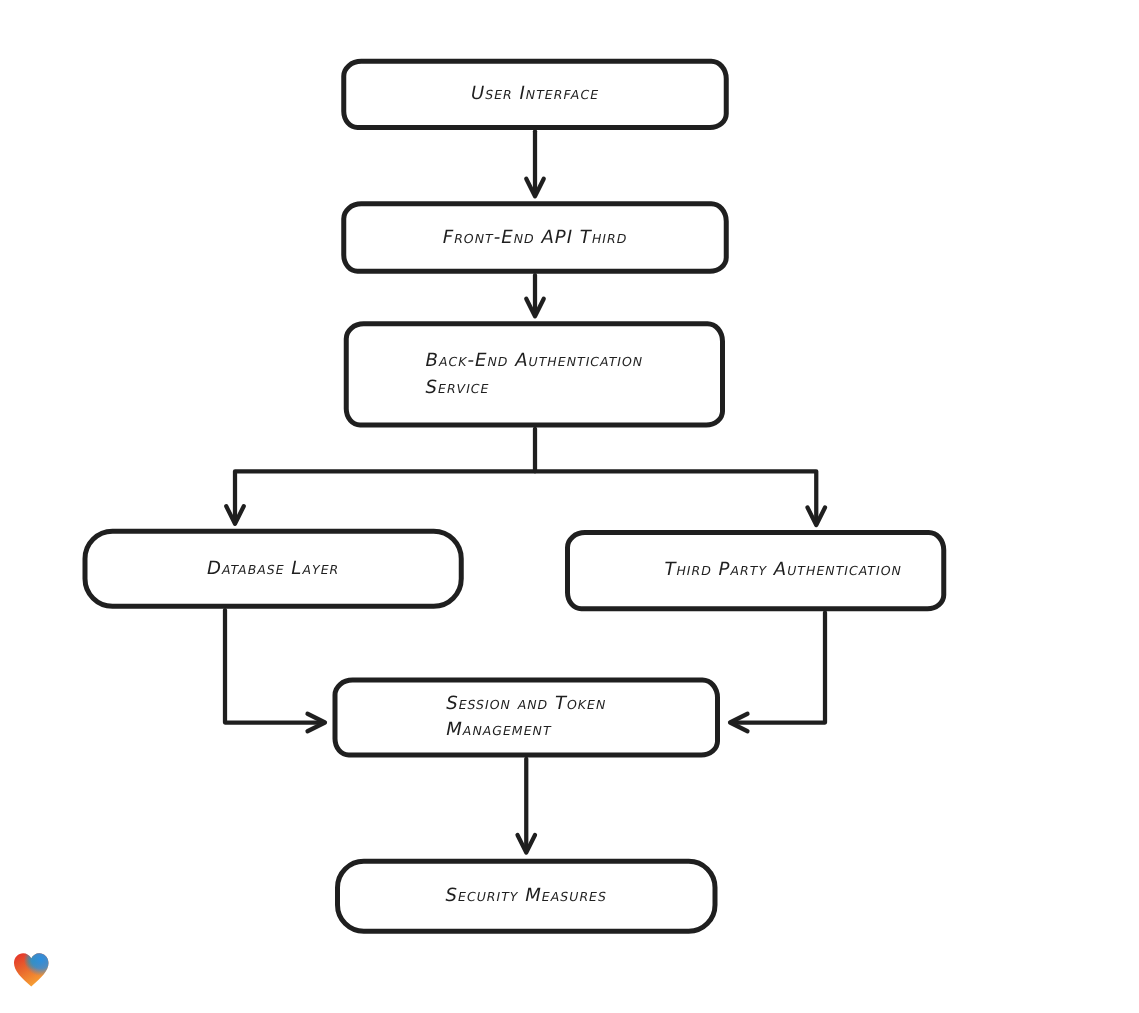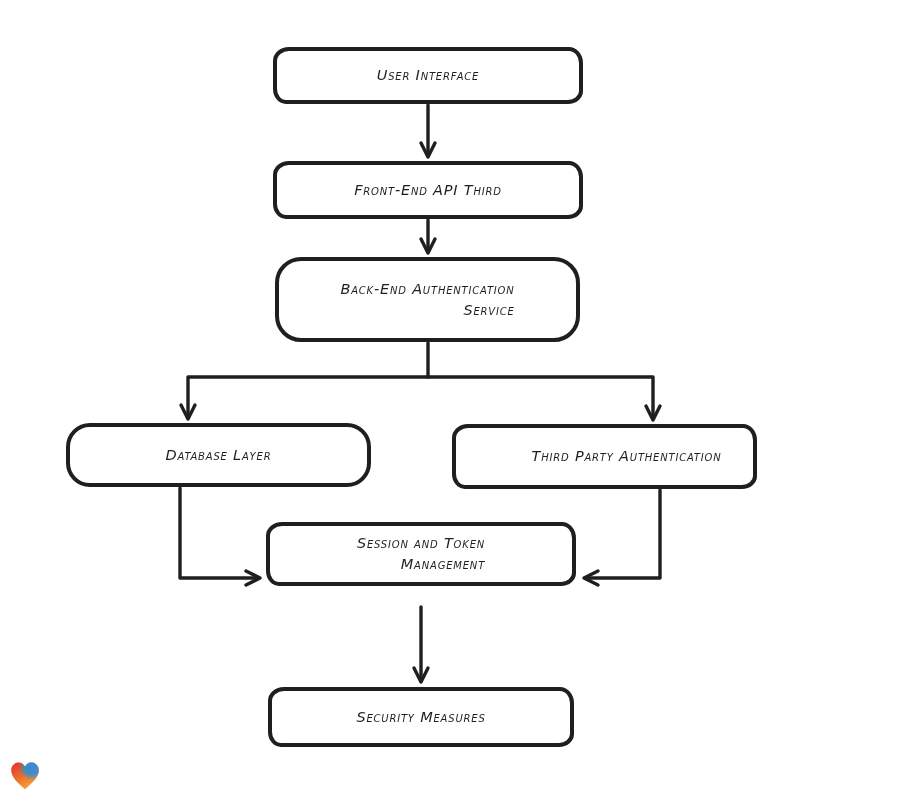--- a/index.html
+++ b/index.html
@@ -34,31 +34,31 @@
     border: 4px solid #1f1f1f;
     border-radius: 16px 14px 15px 13px / 14px 16px 13px 15px;
   }
   .node .label {
     font-size: 14.5px;
     font-style: italic;
     font-variant: small-caps;
     letter-spacing: 0.8px;
     line-height: 21px;
     color: #1f1f1f;
-    text-align: right;
+    text-align: left;
     white-space: pre-line;
   }
   
   #node-user-interface              { left: 273px; top:  47px; width: 310px; height: 57px; }
   #node-front-end-api-calls         { left: 273px; top: 161px; width: 310px; height: 58px; }
-  #node-back-end-auth-service       { left: 275px; top: 257px; width: 305px; height: 85px; border-radius: 26px; }
+  #node-back-end-auth-service       { left: 275px; top: 257px; width: 305px; height: 85px; }
   #node-database-layer              { left:  66px; top: 423px; width: 305px; height: 64px; border-radius: 24px; }
   #node-third-party-authentication  { left: 452px; top: 424px; width: 305px; height: 65px; padding-left: 44px; }
-  #node-session-token-management    { left: 266px; top: 522px; width: 310px; height: 64px; }
-  #node-security-measures           { left: 268px; top: 687px; width: 306px; height: 60px; }
+  #node-session-token-management    { left: 266px; top: 542px; width: 310px; height: 64px; }
+  #node-security-measures           { left: 268px; top: 687px; width: 306px; height: 60px; border-radius: 23px; }
   .logo {
     position: absolute;
     left: 8px;
     top: 759px;
     width: 34px;
     height: 34px;
     z-index: 2;
     cursor: pointer;
   }
 </style>

